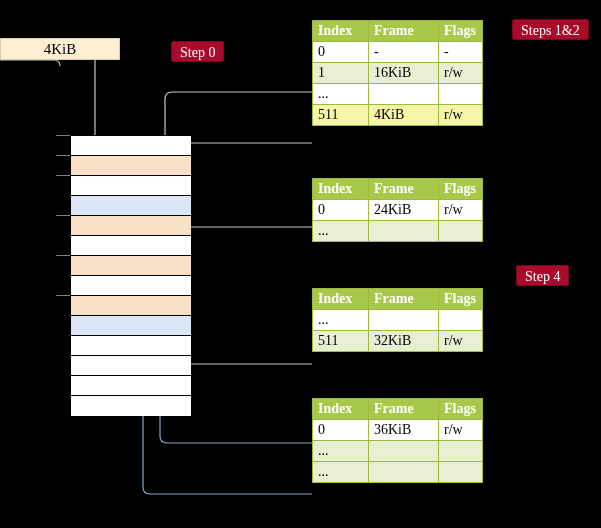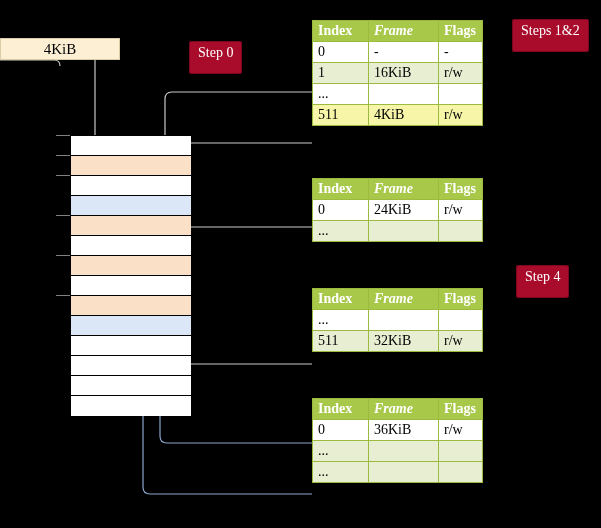--- a/index.html
+++ b/index.html
@@ -30,21 +30,21 @@
   }
 
   
   .step-badge {
     position: absolute;
     background: #a90b2b;
     color: #ffffff;
     font-family: "Liberation Serif", serif;
     font-size: 14px;
     line-height: 1;
-    padding: 5px 9px 14px 9px;
+    padding: 5px 9px 2px 9px;
     border-radius: 3px;
     white-space: nowrap;
     box-sizing: border-box;
     text-align: center;
     box-shadow: 0 0 0 1px #7e0720 inset;
   }
 
   
   #memcol {
     position: absolute;
@@ -99,21 +99,21 @@
   .pt th {
     background: #a8c84a;
     color: #ffffff;
     font-weight: bold;
     border-color: #9cbb3e;
   }
   .pt td.c0 { width: 56px; }
   .pt td.c1 { width: 70px; }
   .pt td.c2 { width: 44px; }
   .pt th.c0 { width: 56px; font-family: Liberation Serif, serif; }
-  .pt th.c1 { width: 70px; font-style: italic; }
+  .pt th.c1 { width: 70px; }
   .pt th.c2 { width: 44px; margin-left: 20px; }
   .pt tr.alt td { background: #e8eed2; }
   .pt tr.hl td  { background: #f6f5a8; }
 
   
   #wires {
     position: absolute;
     left: 0; top: 0;
     width: 601px; height: 528px;
     pointer-events: none;
@@ -150,21 +150,21 @@
 
     <path d="M 312 443 L 167 443 Q 160 443 160 436 L 160 337" fill="none" stroke="#8ba7cc" stroke-width="1.2" marker-end="url(#ah-blue-up)"></path>
 
     <path d="M 312 494 L 150 494 Q 143 494 143 487 L 143 214" fill="none" stroke="#8ba7cc" stroke-width="1.2" marker-end="url(#ah-blue-up)"></path>
   </svg>
 
   <div class="page-box" style="left:0px; top:38px; width:120px; height:22px;">
     <span>4KiB</span>
   </div>
 
-  <div class="step-badge" style="left:189px; top:41px;">
+  <div class="step-badge" style="left:171px; top:41px;">
     <span>Step 0</span>
   </div>
   <div class="step-badge" style="left:512px; top:19px;">
     <span>Steps 1&amp;2</span>
   </div>
   <div class="step-badge" style="left:516px; top:265px;">
     <span>Step 4</span>
   </div>
 
   <div id="memcol">

